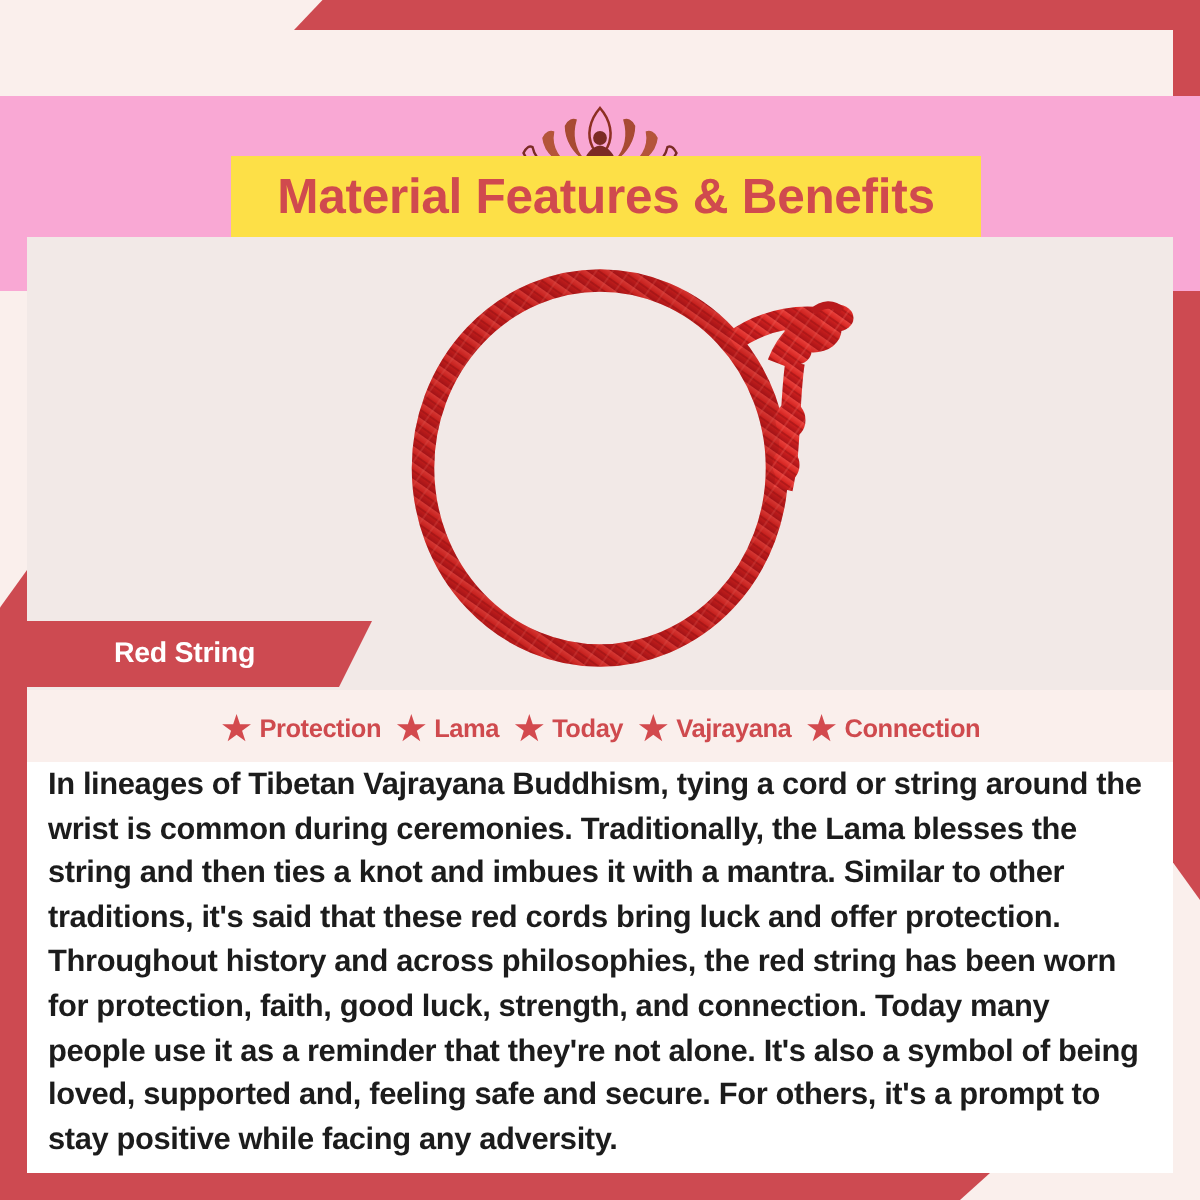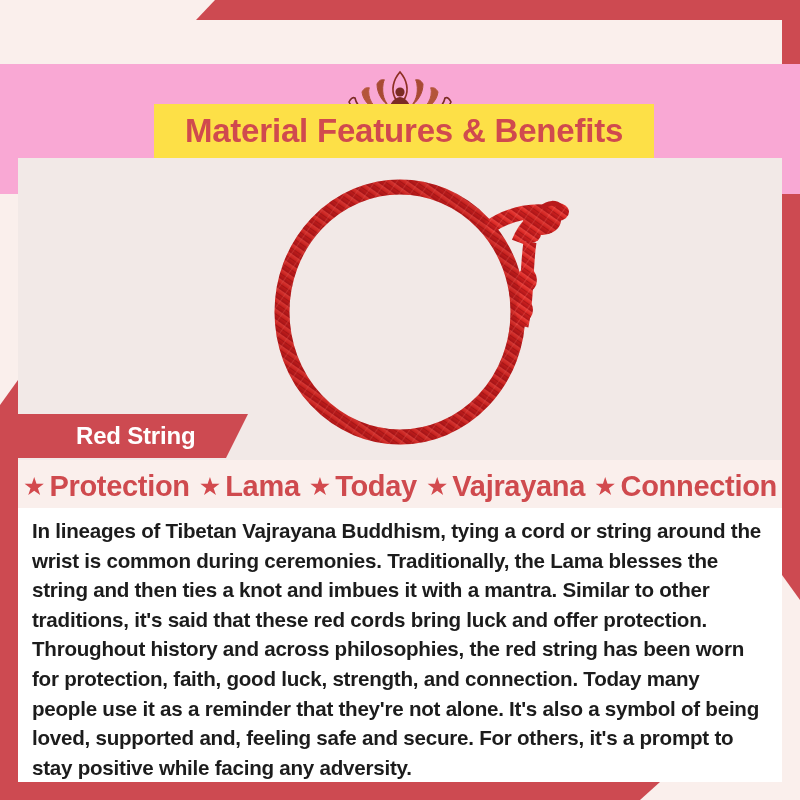--- a/index.html
+++ b/index.html
@@ -66,42 +66,42 @@
   #bracelet-svg { position:absolute; top:-8px; left:0; width:764px; height:320px; }
 
   
   #label-banner {
     position:absolute; top:414px; left:18px; height:44px; width:230px;
     background:#cd4a51;
     clip-path: polygon(0 0, 230px 0, 208px 44px, 0 44px);
     display:flex; align-items:center;
   }
   #label-text {
-    color:#ffffff; font-size:24px; font-weight:bold; margin-left:58px;
+    color:#ffffff; font-size:19px; font-weight:bold; margin-left:58px;
     letter-spacing:-0.2px;
   }
 
   
   #features {
     position:absolute; top:466px; left:18px; width:764px; height:40px;
     display:flex; align-items:center; justify-content:center;
     gap:0px;
   }
   .feature { display:flex; align-items:center; white-space:nowrap; }
   .feature + .feature { margin-left:9px; }
   .star-icon { color:#d34a4e; font-size:25px; line-height:1; margin-right:4px; }
   .feature-label {
-    color:#cf4a4e; font-size:29px; font-weight:bold; letter-spacing:-0.3px;
+    color:#cf4a4e; font-size:17px; font-weight:bold; letter-spacing:-0.3px;
   }
 
   
   #body-card {
     position:absolute; top:508px; left:18px; width:764px; height:274px;
     background:#ffffff;
-    padding:8px 14px 0 14px;
+    padding:0 14px 0 14px;
   }
   #body-text {
     color:#1c1c1c; font-size:20.6px; line-height:29.6px;
     font-weight:bold; letter-spacing:-0.25px;
     text-align:left;
   }
 </style>
 </head>
 <body>
 

